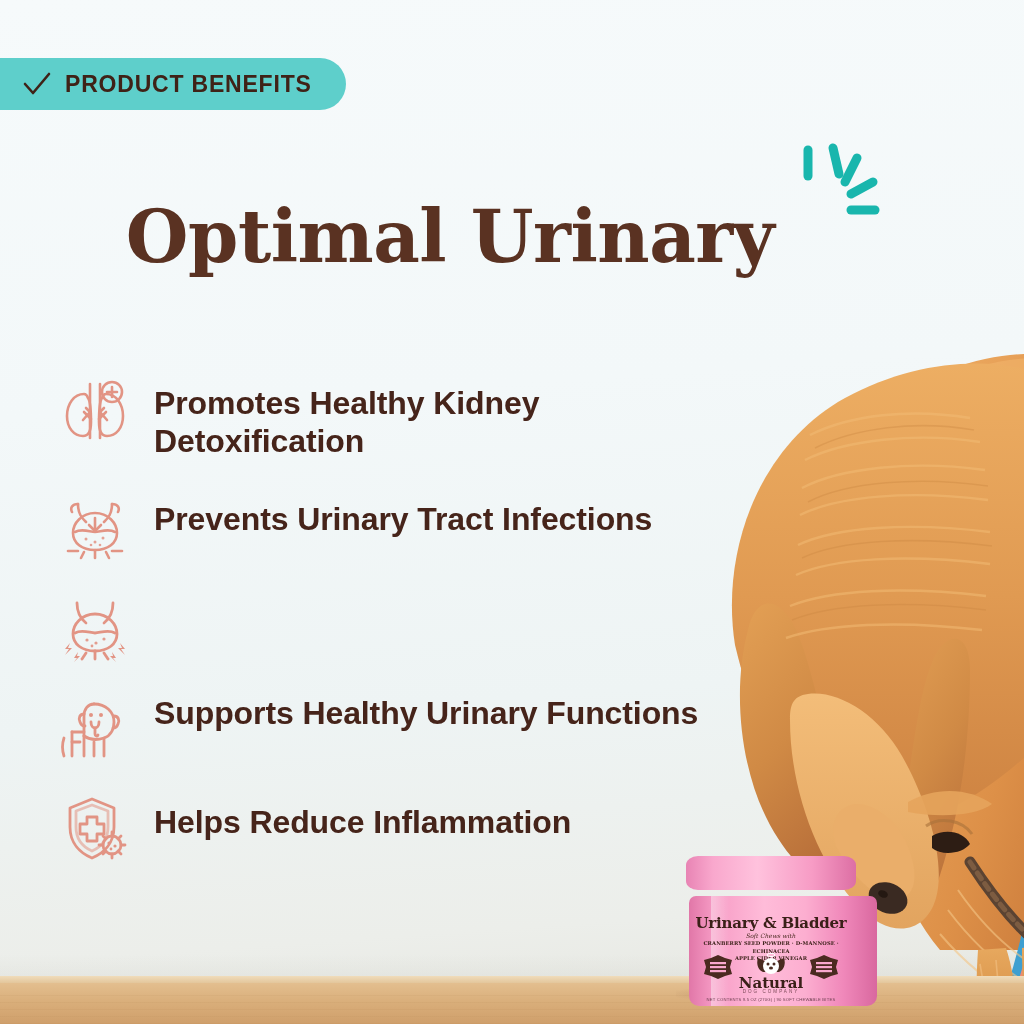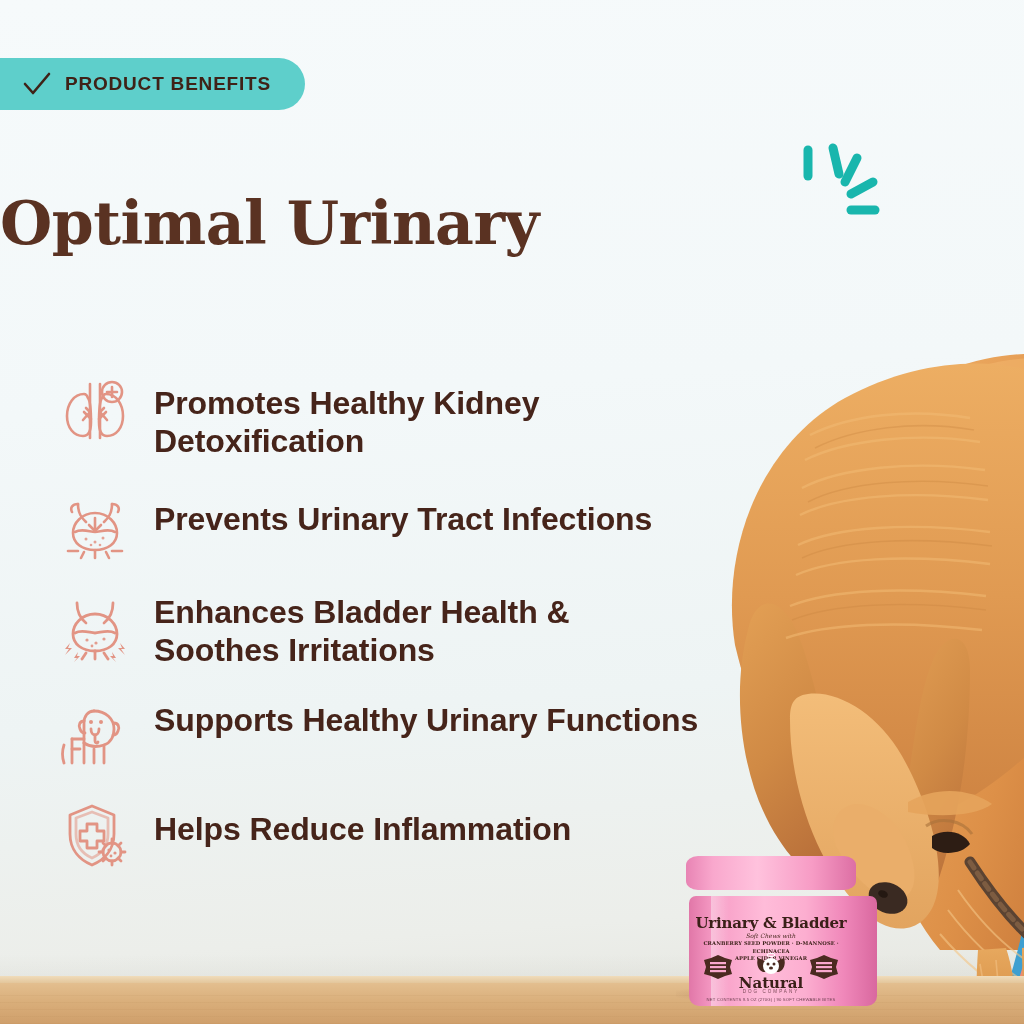--- a/index.html
+++ b/index.html
@@ -26,31 +26,32 @@
 
   
   .badge{
     position:absolute;left:0;top:58px;height:52px;
     display:flex;align-items:center;gap:13px;
     padding:0 34px 0 22px;
     background:#5ecfcb;
     border-radius:0 26px 26px 0;
   }
   .badge-label{
-    font-size:19px;font-weight:700;letter-spacing:.8px;color:#3f2217;
+    font-size:23px;font-weight:700;letter-spacing:.8px;color:#3f2217;
     white-space:nowrap;font-family:"Liberation Sans",sans-serif;
   }
   .badge-check{width:30px;height:26px;display:block;}
 
   
   .headline{
     position:absolute;left:0;top:154px;width:900px;
+    text-align:center;
     font-family:"DejaVu Serif","Liberation Serif",serif;
     font-weight:700;
-    font-size:60px;line-height:0.98;
+    font-size:72px;line-height:0.98;
     color:#5a3222;
     letter-spacing:-0.5px;
   }
   .headline .l2{display:block;margin-top:6px;}
 
   .sparkle{position:absolute;left:795px;top:138px;width:100px;height:100px;}
 
   
   .benefits{position:absolute;left:58px;top:372px;width:720px;}
   .benefit{display:flex;align-items:flex-start;gap:22px;margin-bottom:27px;}
@@ -314,22 +315,20 @@
           <circle cx="46" cy="50" r="1.6"></circle>
             <circle cx="34" cy="57" r="1.4"></circle>
         </g>
         <g fill="#e29484">
           <path d="M12,54 L7,60 L11,60 L7,66 L14,59 L10,59 Z"></path>
           <path d="M62,54 L67,60 L63,60 L67,66 L60,59 L64,59 Z"></path>
           <path d="M20,63 L16,69 L19,69 L16,73 L22,67 L19,67 Z"></path>
           <path d="M54,63 L58,69 L55,69 L58,73 L52,67 L55,67 Z"></path>
         </g>
       </svg>
-      <div class="benefit-text">Enhances Bladder Health &amp;
-Soothes Irritations</div>
     </div>
 
     <div class="benefit b3">
       <svg class="benefit-icon" viewBox="0 0 74 74">
         <g fill="none" stroke="#e29484" stroke-width="2.8" stroke-linecap="round" stroke-linejoin="round">
           <path d="M36,14 C48,14 56,22 56,32 C56,40 52,46 46,48 L46,66"></path>
           <path d="M36,14 C30,14 26,19 26,26 L26,46"></path>
           <path d="M26,46 L26,66"></path>
           <path d="M36,66 L36,52"></path>
           <path d="M46,48 C40,50 32,50 26,46"></path>

